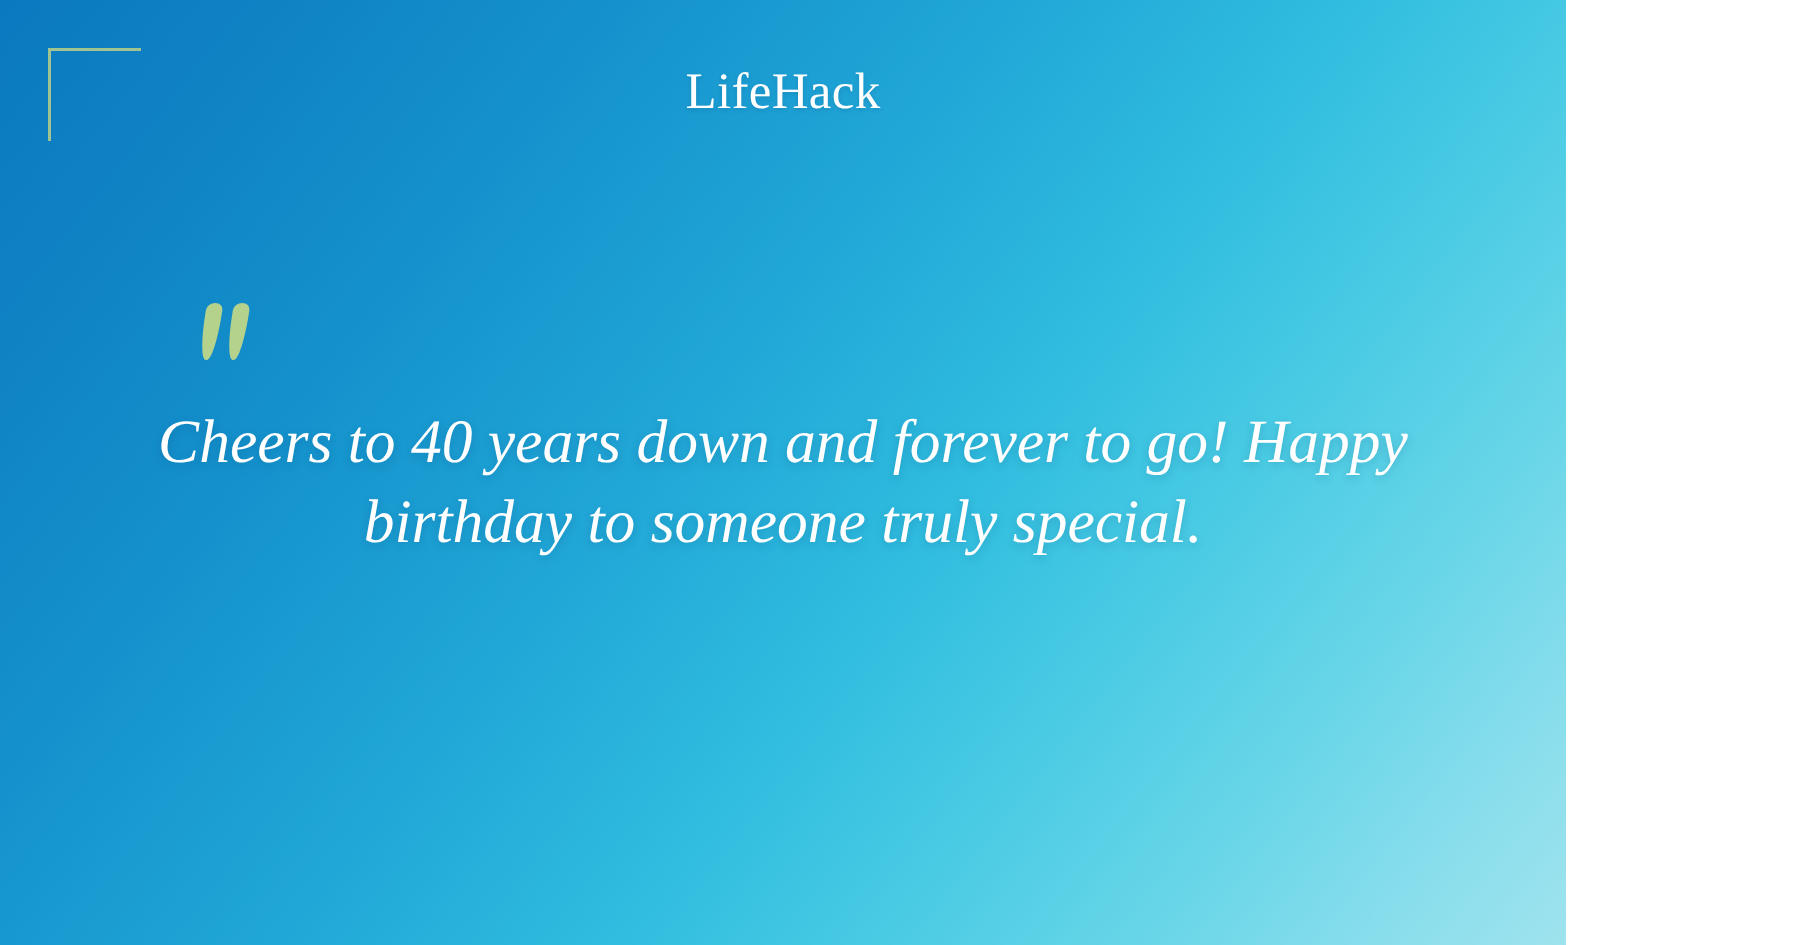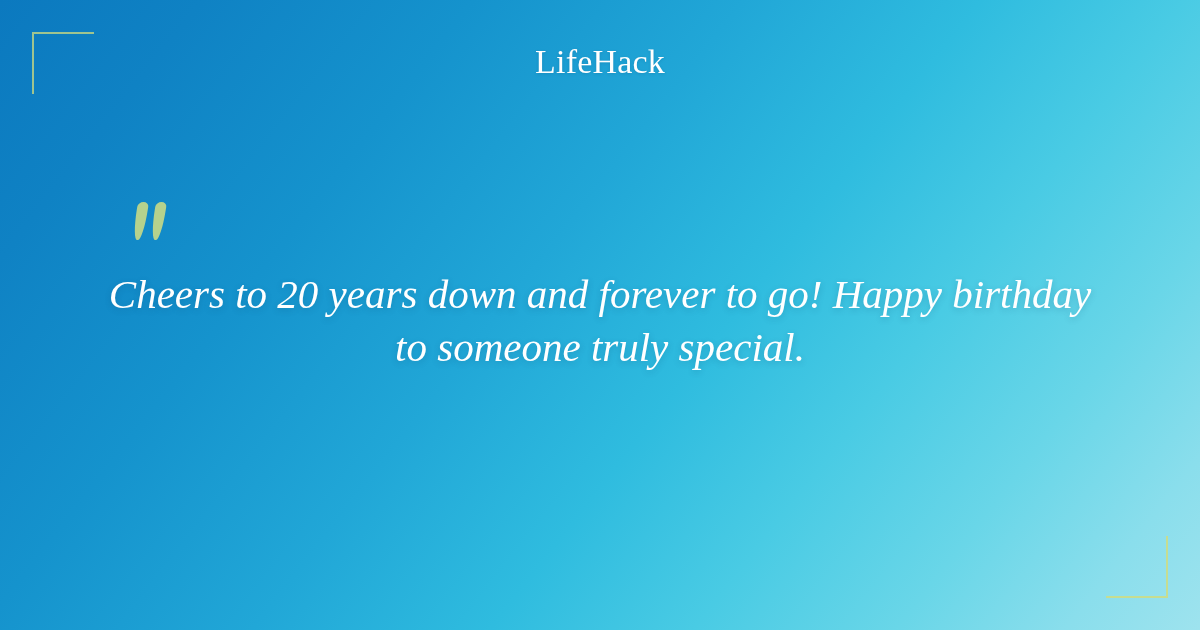--- a/index.html
+++ b/index.html
@@ -3,21 +3,21 @@
 <meta charset="utf-8">
 <style>
   html, body {
     margin: 0;
     padding: 0;
     background: #ffffff;
   }
 
   .canvas {
     position: relative;
-    width: 1200px;
+    width: 1044px;
     height: 630px;
     overflow: hidden;
     font-family: "Liberation Serif", "DejaVu Serif", serif;
     
     background:
       linear-gradient(128deg,
         #0b79bf 0%,
         #0f82c4 12%,
         #1593cd 28%,
         #21a7d7 44%,
@@ -112,17 +112,17 @@
 
   <div class="corner corner-tl"></div>
 
   <div class="logo">LifeHack</div>
 
   <div class="quote-mark">
     <span class="stroke stroke-1"></span>
     <span class="stroke stroke-2"></span>
   </div>
 
-  <div class="quote-block">Cheers to 20 years down and forever to go! Happy birthday to someone truly special.</div>
+  <div class="quote-block">Cheers to 40 years down and forever to go! Happy birthday to someone truly special.</div>
 
   <div class="corner corner-br"></div>
 
 </div>
 
 </body></html>

